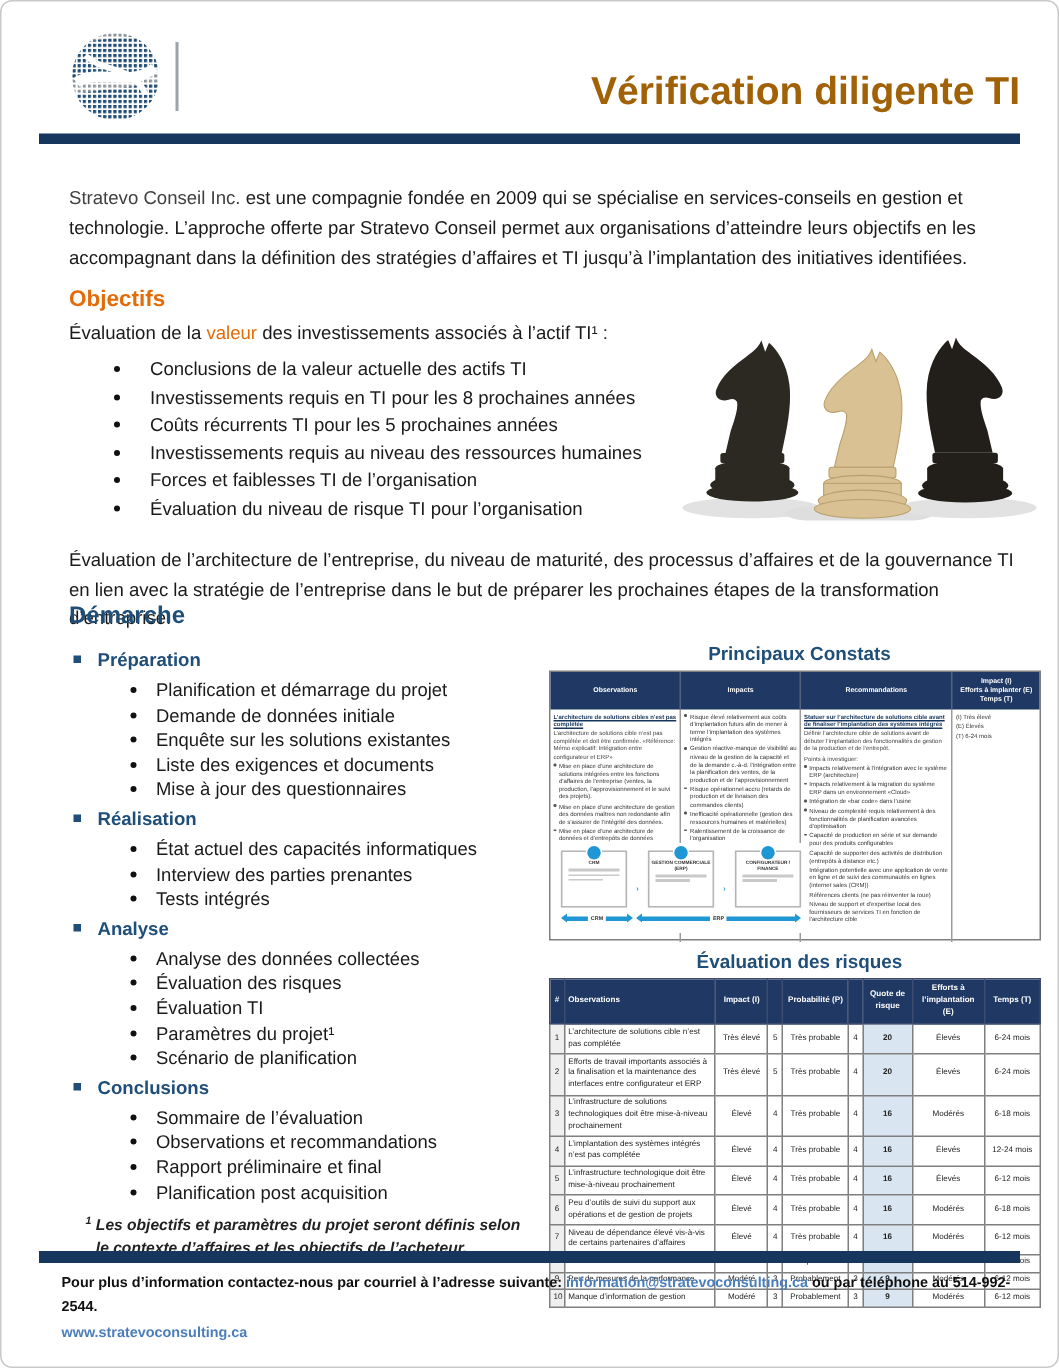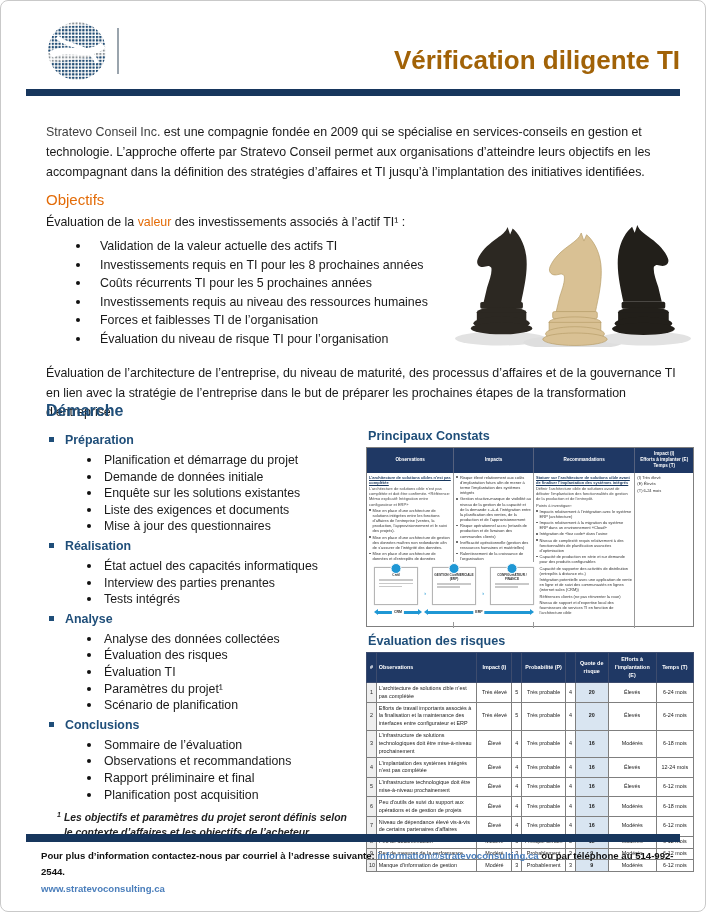--- a/index.html
+++ b/index.html
@@ -14,21 +14,21 @@
   .logo-divider{width:2px;height:46px;background:#9aa4ad;margin:0 10px 0 8px;}
   .company{color:#33607F;font-size:21px;line-height:23px;letter-spacing:.2px;}
   .doc-title{position:absolute;right:0;top:28px;font-size:26px;font-weight:bold;color:#a16207;}
   .rule{position:absolute;left:25px;right:25px;height:7px;background:#17365D;}
   .rule-top{top:88px;}
   .rule-bottom{top:833px;height:8px;}
 
   
   .intro{position:absolute;left:45px;top:110px;width:630px;font-size:12.4px;line-height:1.58;}
   .co{color:#404040;}
-  .h-orange{position:absolute;left:45px;top:190px;font-size:15px;font-weight:normal;color:#E36C09;}
+  .h-orange{position:absolute;left:45px;top:190px;font-size:15px;font-weight:bold;color:#E36C09;}
   .lead{position:absolute;left:45px;top:214px;font-size:12.4px;}
   .lead .hl{color:#E36C09;font-weight:normal;}
   .obj-bullets{position:absolute;left:75px;top:236px;width:360px;}
   .ob-item{display:flex;gap:20px;line-height:18.6px;font-size:12.4px;}
   .dot{flex:none;width:4px;height:4px;border-radius:50%;background:#111;margin-top:7px;}
   .para2{position:absolute;left:45px;top:351px;width:640px;font-size:12.4px;line-height:1.55;}
 
   
   .chess{position:absolute;left:448px;top:214px;width:248px;height:132px;}
 
@@ -40,21 +40,21 @@
   .sq{flex:none;width:5px;height:5px;background:#1F4E79;margin-top:5px;}
   .sec-items{margin-left:38px;margin-bottom:3px;}
   .sub-item{display:flex;gap:13px;font-size:12.3px;line-height:16.6px;}
   .sub-item .dot{margin-top:6px;}
   .footnote{margin-top:8px;margin-left:8px;width:300px;font-size:10.4px;font-style:italic;
             font-weight:bold;color:#222;line-height:1.4;display:flex;gap:3px;}
   .footnote sup{font-size:7px;line-height:1;}
 
   
   .right-col{position:absolute;left:365px;top:428px;width:332px;}
-  .mini-heading{font-size:12.6px;font-weight:bold;color:#1F4E79;margin:0 0 4px 2px;}
+  .mini-heading{font-size:12.6px;font-weight:bold;color:#1F4E79;margin:0 0 4px 2px;text-align:center;}
   .mini-heading2{margin-top:7px;}
 
   
   .ctable{position:relative;width:328px;height:180px;border:1px solid #7f7f7f;background:#fff;
           box-sizing:border-box;font-size:4px;}
   .chead{display:flex;background:#1F3864;color:#fff;text-align:center;}
   .ch{padding:3px 2px;font-weight:bold;font-size:4.6px;line-height:1.35;border-right:1px solid #55617e;
       display:flex;flex-direction:column;justify-content:center;}
   .c1{width:88px;box-sizing:border-box;}
   .c2{width:80px;box-sizing:border-box;}
@@ -145,21 +145,21 @@
 
   <p class="intro"><span class="co">Stratevo Conseil Inc.</span><span> est une compagnie fondée en 2009 qui se spécialise en services-conseils en gestion et technologie. L’approche offerte par Stratevo Conseil permet aux organisations d’atteindre leurs objectifs en les accompagnant dans la définition des stratégies d’affaires et TI jusqu’à l’implantation des initiatives identifiées.</span></p>
 
   <div class="h-orange">Objectifs</div>
   <div class="lead"><span>Évaluation de la </span><span class="hl">valeur</span><span> des investissements associés à l’actif TI¹ :</span></div>
 
   <div class="obj-bullets">
 
       <div class="ob-item">
         <span class="dot"></span>
-        <span>Validation de la valeur actuelle des actifs TI</span>
+        <span>Conclusions de la valeur actuelle des actifs TI</span>
       </div>
 
       <div class="ob-item">
         <span class="dot"></span>
         <span>Investissements requis en TI pour les 8 prochaines années</span>
       </div>
 
       <div class="ob-item">
         <span class="dot"></span>
         <span>Coûts récurrents TI pour les 5 prochaines années</span>

